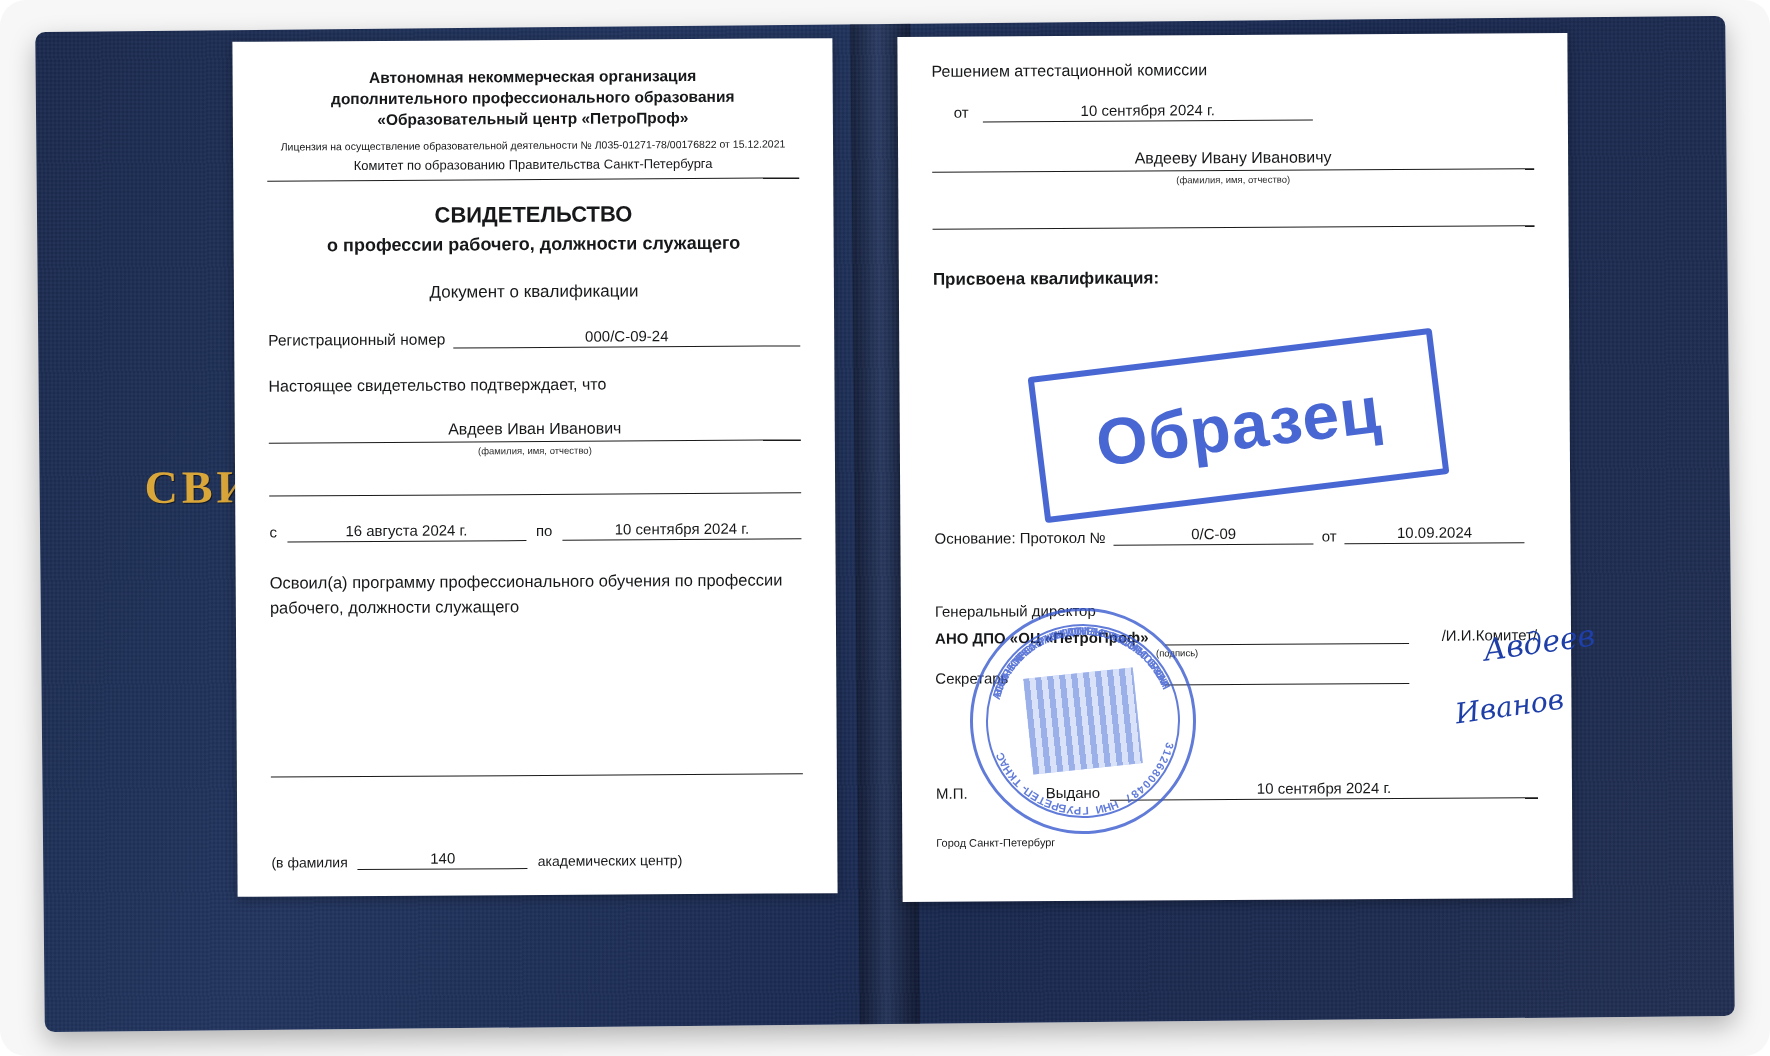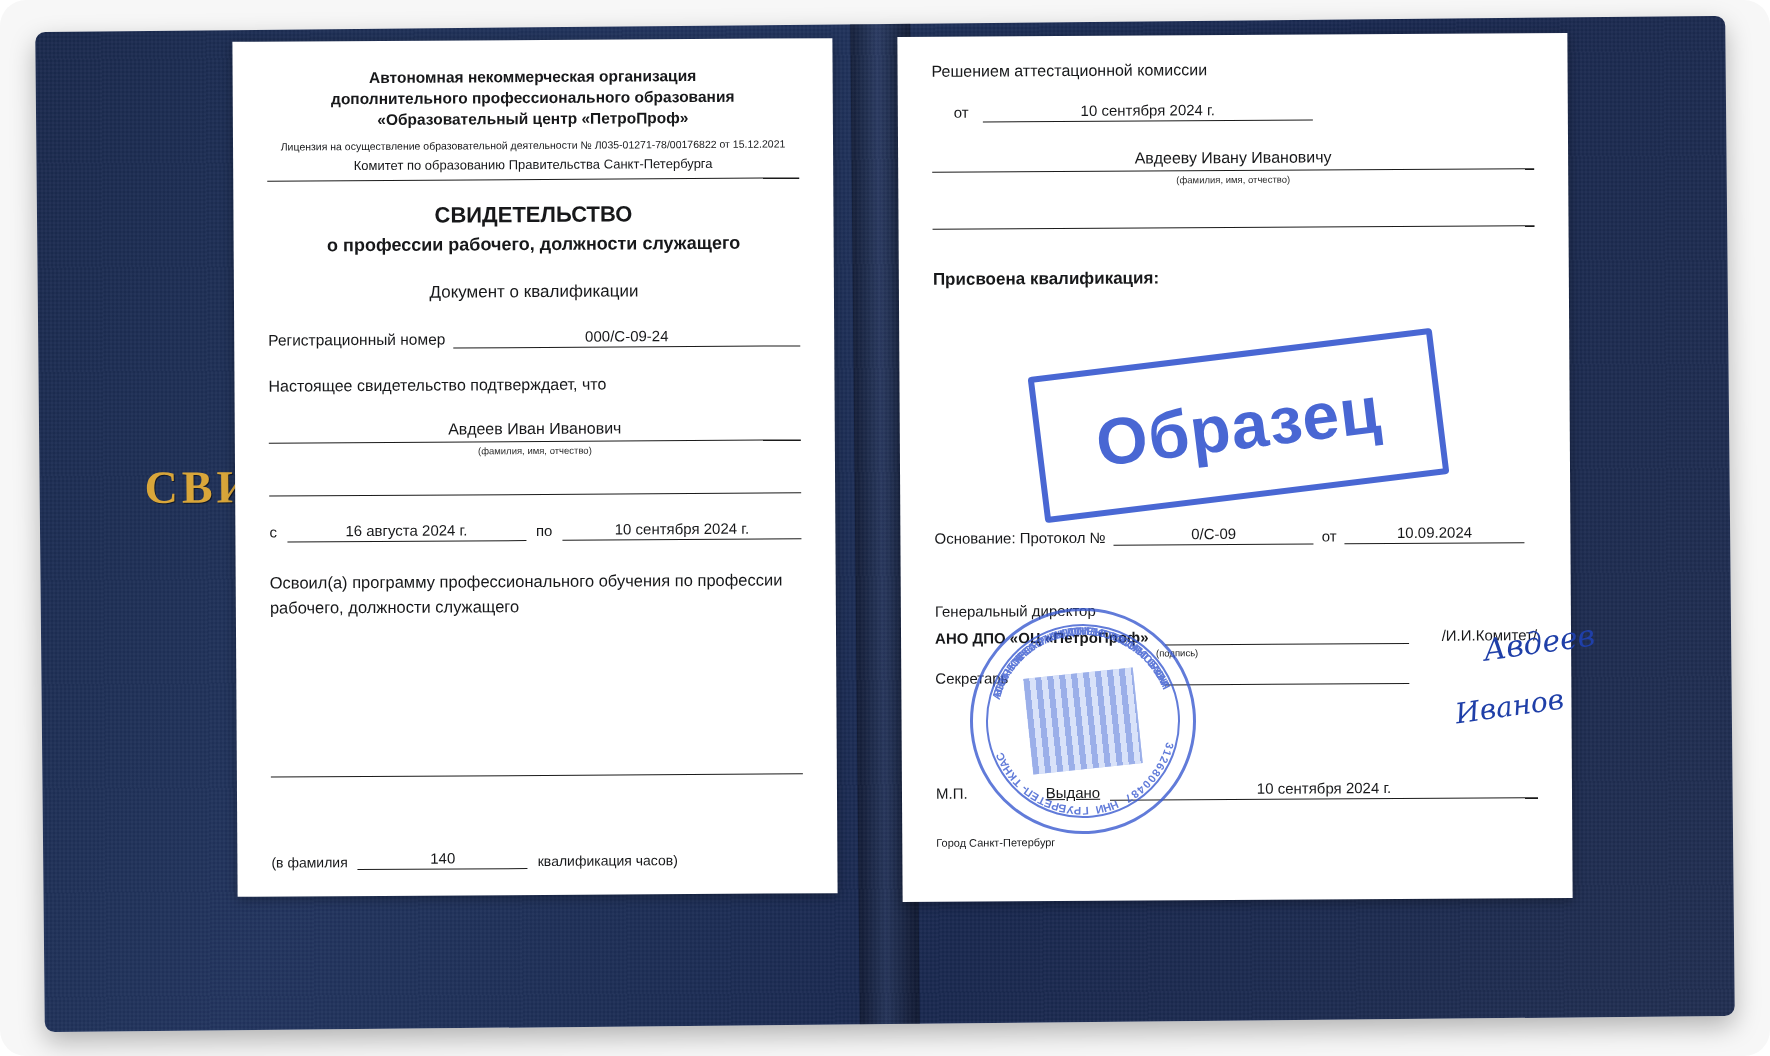--- a/index.html
+++ b/index.html
@@ -318,21 +318,21 @@
 
   .mp-row {
     position: absolute;
     left: 34px;
     right: 34px;
     top: 745px;
     display: flex;
     align-items: flex-end;
     font-size: 15px;
   }
-  .mp-row .issued-label { margin-left: 78px; text-decoration: underline; }
+  .mp-row .issued-label { margin-left: 78px; }
   .mp-row .issued-val {
     flex: 1;
     border-bottom: 1px solid #1b1b1b;
     text-align: center;
     margin-left: 10px;
     padding-bottom: 2px;
   }
   .city {
     position: absolute;
     left: 34px;
@@ -460,21 +460,21 @@
         <span class="val">10 сентября 2024 г.</span>
       </div>
 
       <div class="program-text">Освоил(а) программу профессионального обучения по профессии рабочего, должности служащего</div>
 
       <div class="long-blank"></div>
 
       <div class="volume-row">
         <span>(в фамилия</span>
         <span class="v-val">140</span>
-        <span>квалификация часов)</span>
+        <span>академических центр)</span>
       </div>
 
     </div>
   </div>
 
   <div class="sheet sheet-right">
     <div class="inner">
 
       <div class="r-head">Решением аттестационной комиссии</div>
 

